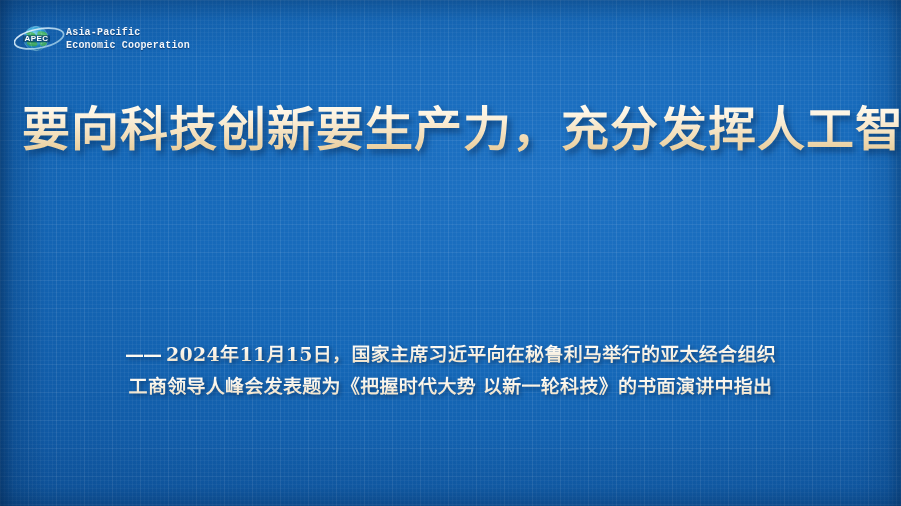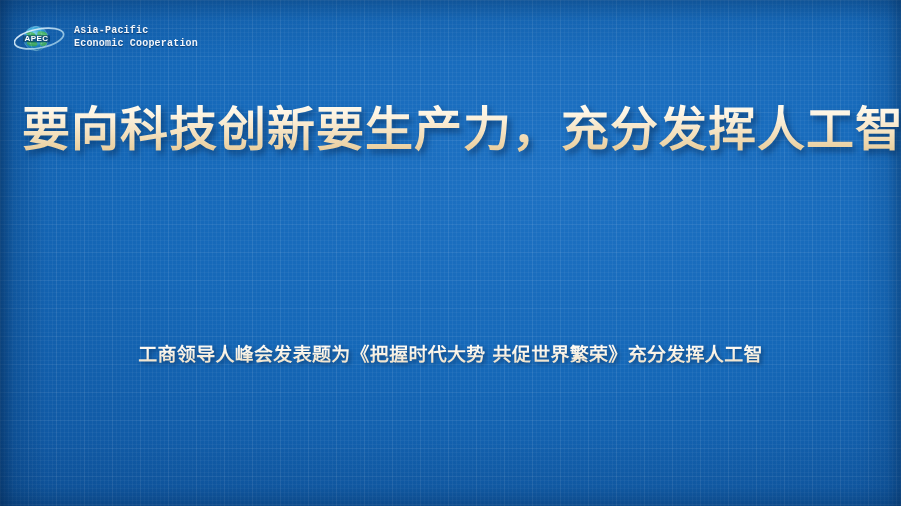--- a/index.html
+++ b/index.html
@@ -53,22 +53,21 @@
       linear-gradient(to bottom, rgba(4,40,82,0.32) 0px, rgba(4,40,82,0.08) 20px, rgba(4,40,82,0) 60px),
       linear-gradient(to top,    rgba(4,40,82,0.30) 0px, rgba(4,40,82,0.08) 20px, rgba(4,40,82,0) 70px);
   }
 
   
   .logo-block {
     position: absolute;
     left: 14px;
     top: 25px;
     display: flex;
-    align-items: flex-start;
-    gap: 8px;
+    align-items: flex-end;
     z-index: 4;
   }
   .logo-globe {
     position: relative;
     width: 52px;
     height: 27px;
     flex: 0 0 auto;
   }
   .logo-globe svg { display: block; }
   .logo-words {
@@ -192,17 +191,18 @@
       <div>Asia-Pacific</div>
       <div>Economic Cooperation</div>
     </div>
   </div>
 
   <div class="headline">
     <span class="hl">要向科技创新要生产力，充分发挥人工智</span>
   </div>
 
   <div class="attribution">
-    <span class="at">工商领导人峰会发表题为《把握时代大势 共促世界繁荣》充分发挥人工智</span>
+    <span class="at"><span class="dash">——</span><span>2024年11月15日，国家主席习近平向在秘鲁利马举行的亚太经合组织</span></span>
+    <span class="at">工商领导人峰会发表题为《把握时代大势 以新一轮科技》的书面演讲中指出</span>
   </div>
 
   <div class="vignette"></div>
 </div>
 
 </body></html>

